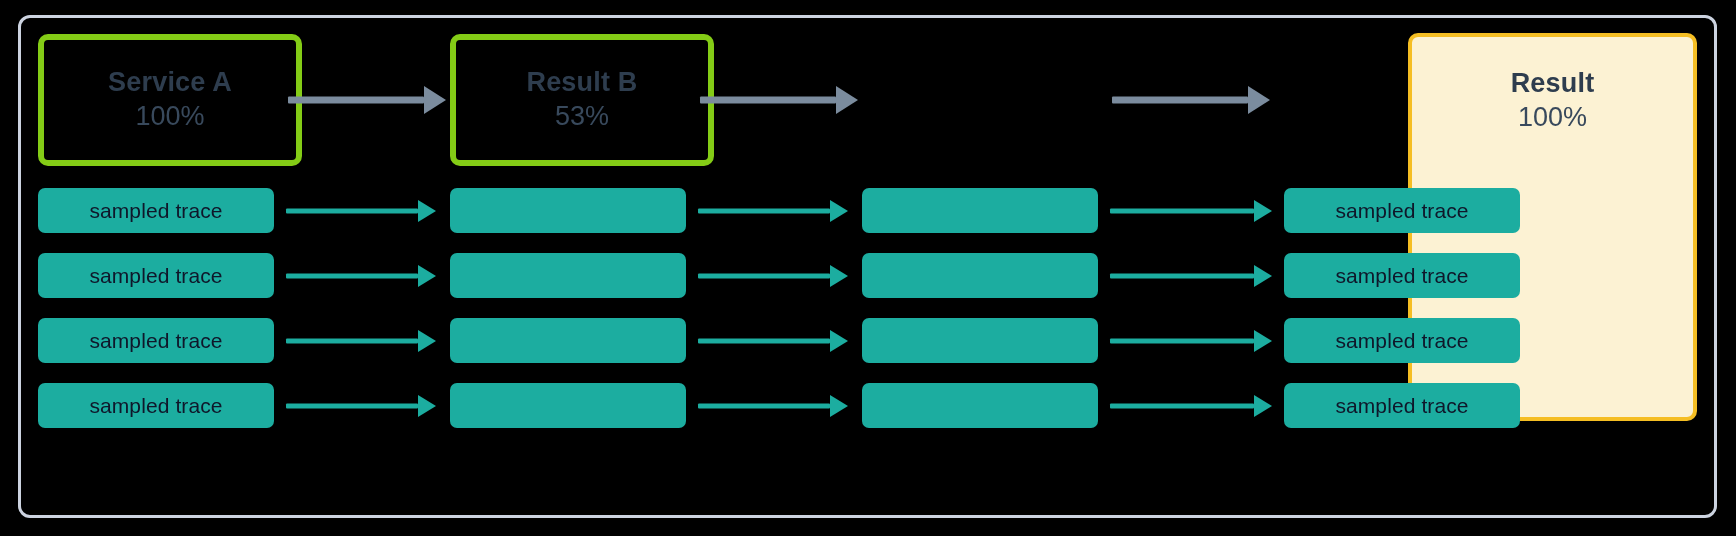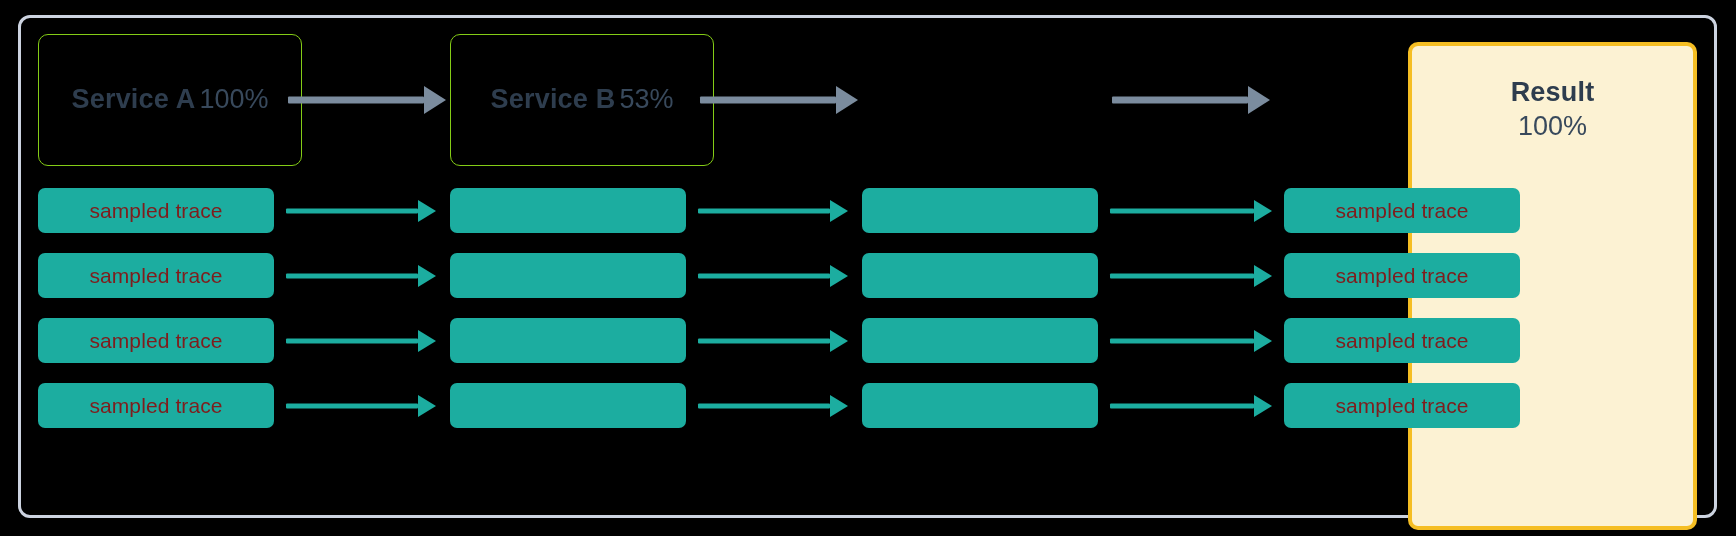--- a/index.html
+++ b/index.html
@@ -32,25 +32,25 @@
     border-radius: 12px;
     background: transparent;
   }
 
   
   .service-box {
     position: absolute;
     top: 34px;
     height: 132px;
     box-sizing: border-box;
-    border: 1px solid #84cc16;
+    border: 6px solid #84cc16;
     border-radius: 10px;
     background: transparent;
     display: flex;
-    flex-direction: row;
+    flex-direction: column;
     align-items: center;
     justify-content: center;
     gap: 4px;
   }
   .service-name {
     font-size: 27px;
     font-weight: bold;
     color: #2e3d4e;
     letter-spacing: 0.2px;
     line-height: 1.1;
@@ -59,23 +59,23 @@
     font-size: 27px;
     font-weight: normal;
     color: #38495c;
     line-height: 1.1;
   }
 
   
   #result-box {
     position: absolute;
     left: 1408px;
-    top: 42px;
+    top: 33px;
     width: 289px;
-    height: 488px;
+    height: 388px;
     box-sizing: border-box;
     border: 4px solid #f5be23;
     border-radius: 10px;
     background: #fcf2d3;
   }
   #result-head {
     position: absolute;
     left: 0;
     top: 0;
     width: 100%;
@@ -94,21 +94,21 @@
     position: absolute;
     height: 45px;
     border-radius: 7px;
     background: #1cada0;
     display: flex;
     align-items: center;
     justify-content: center;
   }
   .trace-bar span {
     font-size: 21px;
-    color: #7f1d1d;
+    color: #0f172a;
     font-weight: normal;
     letter-spacing: 0.1px;
     line-height: 1;
   }
 
   
   .arrow {
     position: absolute;
     height: 0;
   }
@@ -144,21 +144,21 @@
 <div id="canvas">
 
   <div id="outer-frame"></div>
 
   <div class="service-box" style="left:38px; width:264px;">
     <div class="service-name">Service A</div>
     <div class="service-pct">100%</div>
   </div>
 
   <div class="service-box" style="left:450px; width:264px;">
-    <div class="service-name">Service B</div>
+    <div class="service-name">Result B</div>
     <div class="service-pct">53%</div>
   </div>
 
 
   <div id="result-box">
     <div id="result-head">
       <div class="service-name">Result</div>
       <div class="service-pct">100%</div>
     </div>
   </div>

